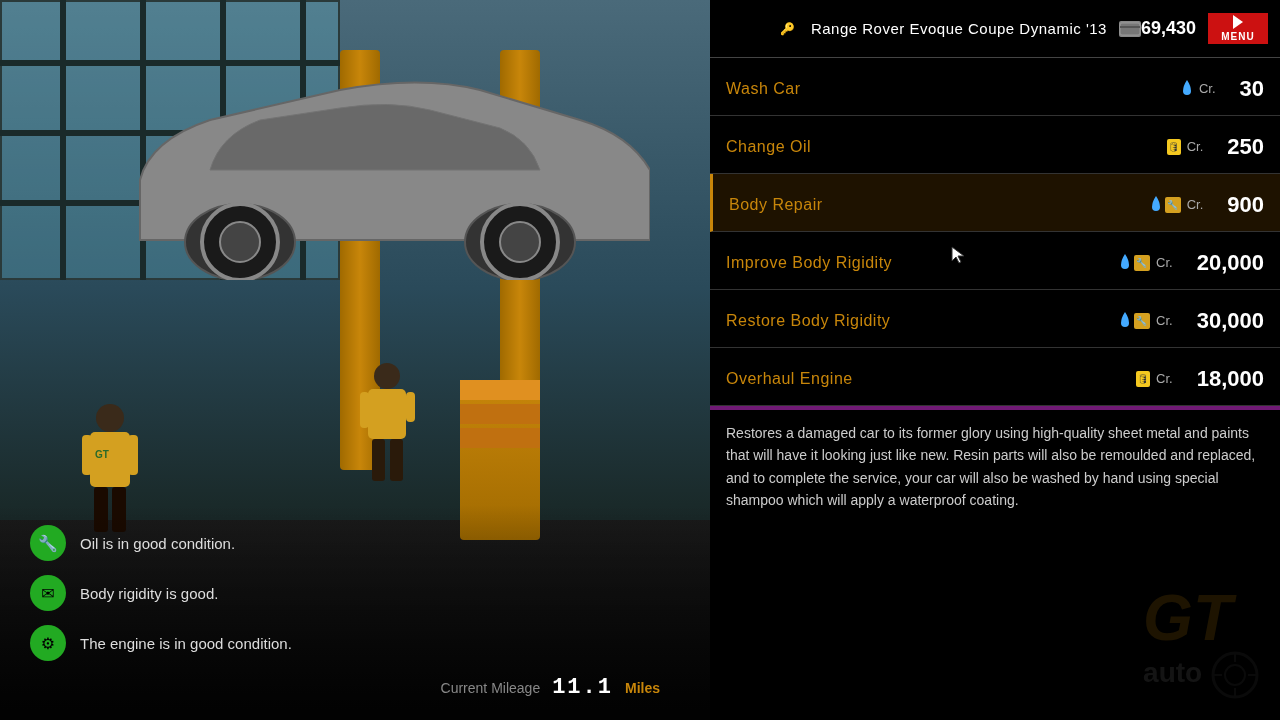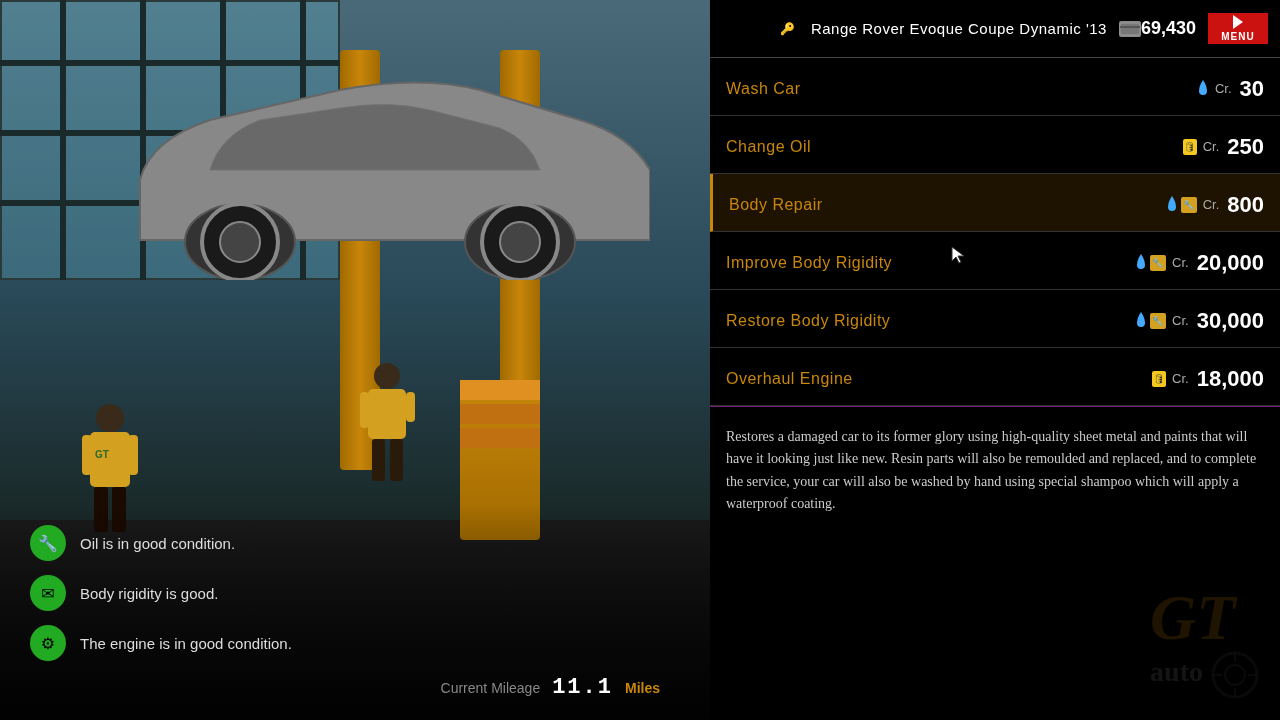--- a/index.html
+++ b/index.html
@@ -166,35 +166,34 @@
       display: inline-flex;
       align-items: center;
       justify-content: center;
       font-size: 9px;
       color: #333;
     }
 
     .cr-label {
       color: #aaa;
       font-size: 13px;
-      margin-right: 2px;
+      margin-right: 18px;
     }
 
     .cr-amount {
       color: #fff;
       font-size: 22px;
       font-weight: bold;
     }
 
     
     .description-area {
       flex: 1;
-      padding: 19px 16px 16px 16px;
-      border-top: 1px solid #701a75;
-      font-family: Liberation Serif, serif;
+      padding: 12px 16px 16px 16px;
+      border-top: 4px solid #701a75;
     }
 
     .description-text {
       color: #ccc;
       font-size: 14px;
       line-height: 1.6;
     }
 
     
     .watermark {
@@ -507,21 +506,21 @@
     <div class="service-item selected">
       <span class="service-name">Body Repair</span>
       <div class="service-cost">
         <div class="service-icons">
           <svg width="12" height="18" viewBox="0 0 12 18">
             <path d="M6,0 Q10,6 10,11 A4,4 0 0,1 2,11 Q2,6 6,0 Z" fill="#4af"></path>
           </svg>
           <div class="icon-wrench" style="font-size:9px;">🔧</div>
         </div>
         <span class="cr-label">Cr.</span>
-        <span class="cr-amount">800</span>
+        <span class="cr-amount">900</span>
       </div>
     </div>
 
     <div class="service-item">
       <span class="service-name">Improve Body Rigidity</span>
       <div class="service-cost">
         <div class="service-icons">
           <svg width="12" height="18" viewBox="0 0 12 18">
             <path d="M6,0 Q10,6 10,11 A4,4 0 0,1 2,11 Q2,6 6,0 Z" fill="#4af"></path>
           </svg>

